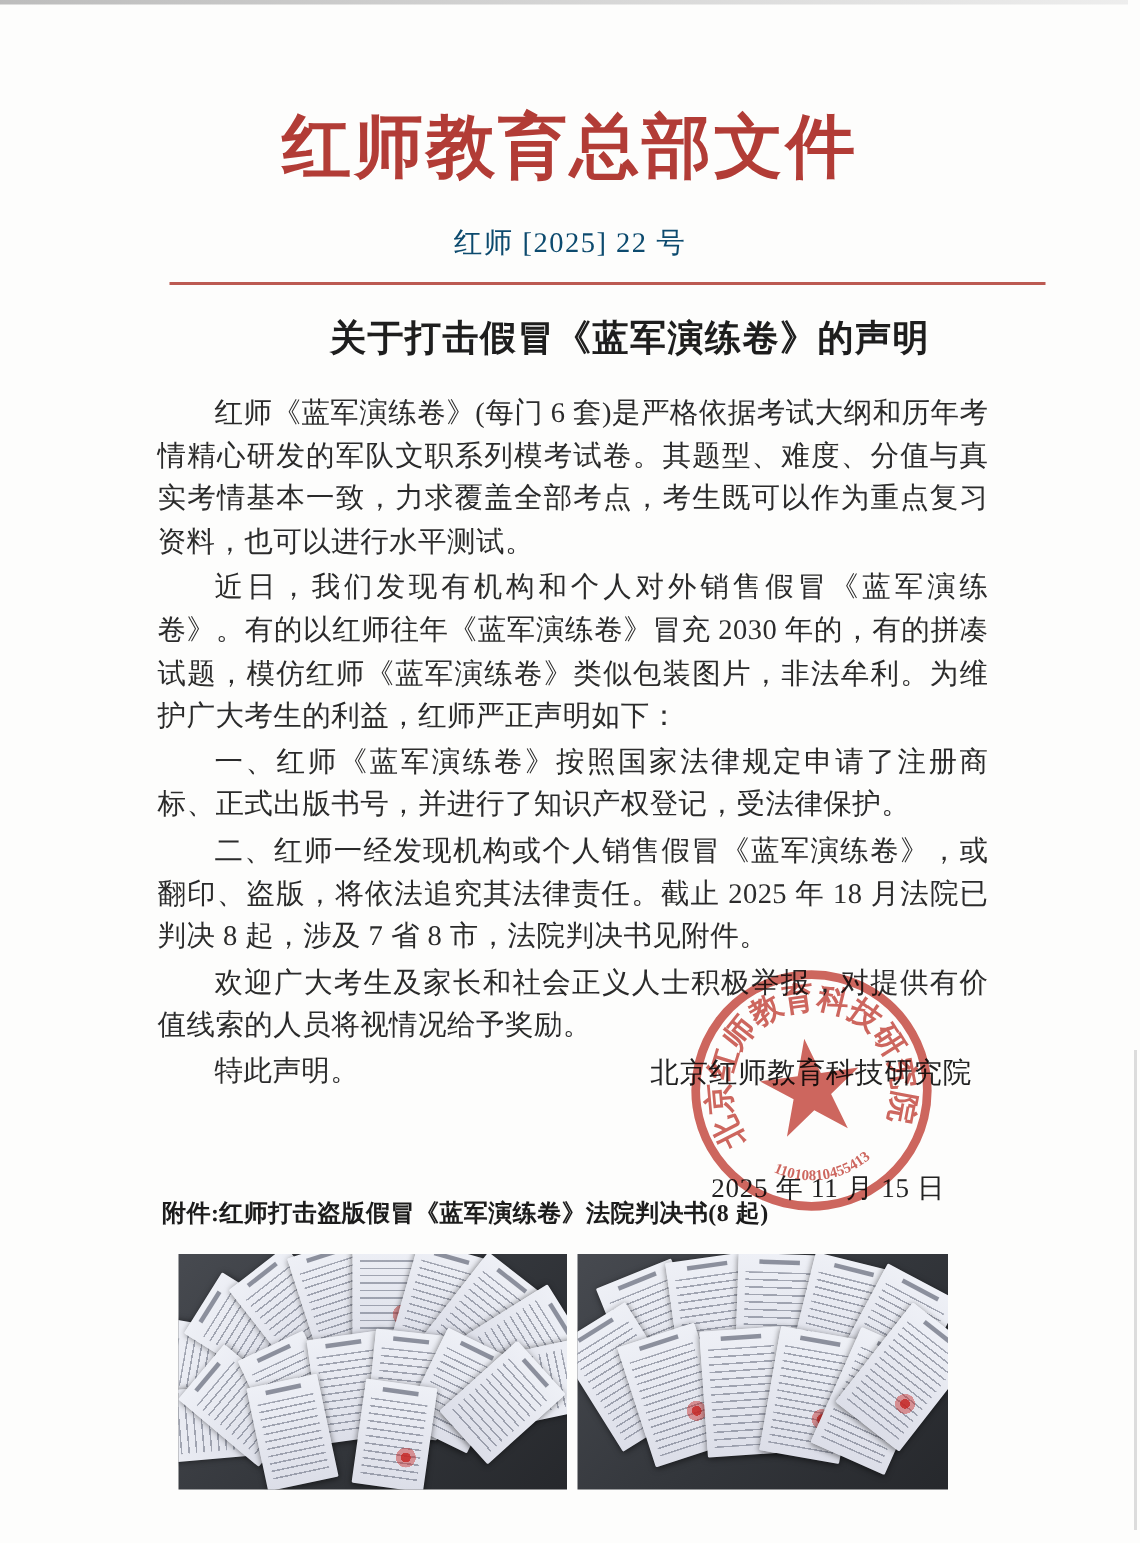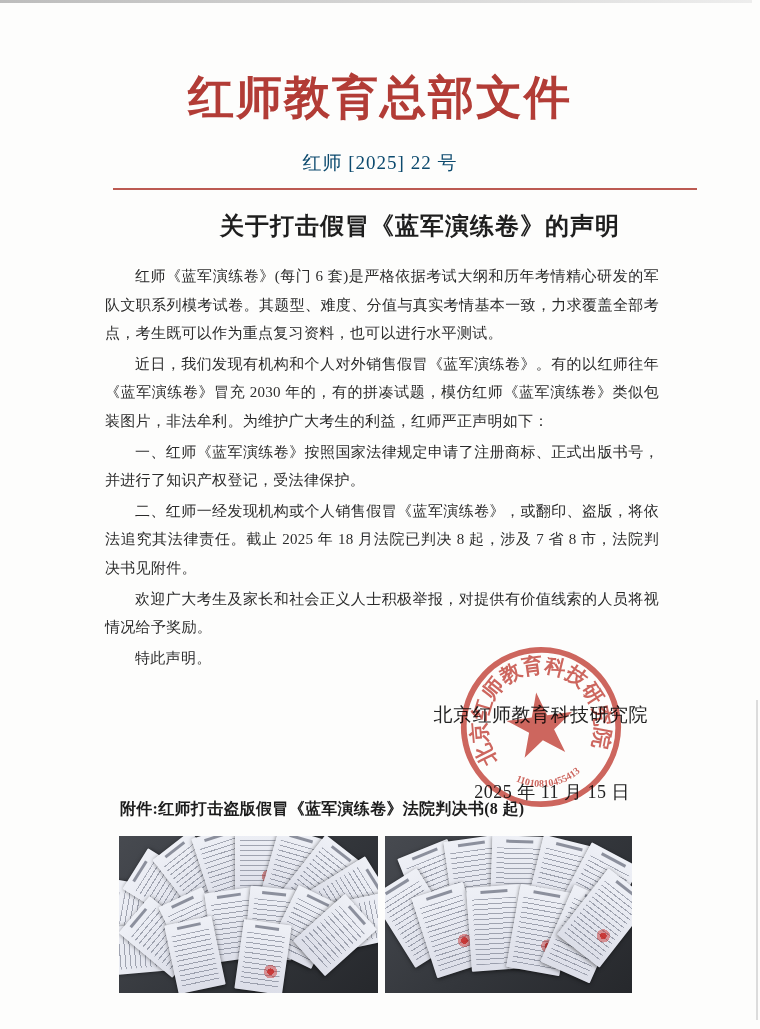--- a/index.html
+++ b/index.html
@@ -55,21 +55,21 @@
     margin:0;
     text-align:center;
     font-size:24px;line-height:34px;
     font-weight:bold;
     letter-spacing:1px;
     color:#1e1e1e;
     padding-left:40px;
   }
   .body-text{
     position:absolute;left:105px;top:262px;width:554px;
-    font-size:15px;line-height:28.6px;
+    font-size:19px;line-height:28.6px;
     letter-spacing:.3px;
     text-align:justify;
   }
   .body-text p{
     margin:0 0 2px 0;
     text-indent:2em;
   }
   .signature-org{
     position:absolute;right:112px;top:702px;
     font-size:19px;letter-spacing:.5px;
@@ -82,21 +82,21 @@
     margin-top:43px;
   }
   .seal{
     position:absolute;left:458px;top:644px;width:166px;height:166px;
     opacity:.82;
     mix-blend-mode:multiply;
     transform:rotate(-8deg);
   }
   .seal text{font-family:"Liberation Serif","DejaVu Serif",serif;font-weight:600;}
   .attachment-line{
-    position:absolute;left:120px;top:799px;width:600px;
+    position:absolute;left:108px;top:799px;width:600px;
     font-size:16px;font-weight:bold;
     letter-spacing:.3px;
     color:#1c1c1c;
   }
   .photo{
     position:absolute;top:836px;height:157px;
     background:linear-gradient(135deg,#474a50 0%,#33363b 55%,#26282c 100%);
     overflow:hidden;
   }
   .photo-left{left:119px;width:259px;}

